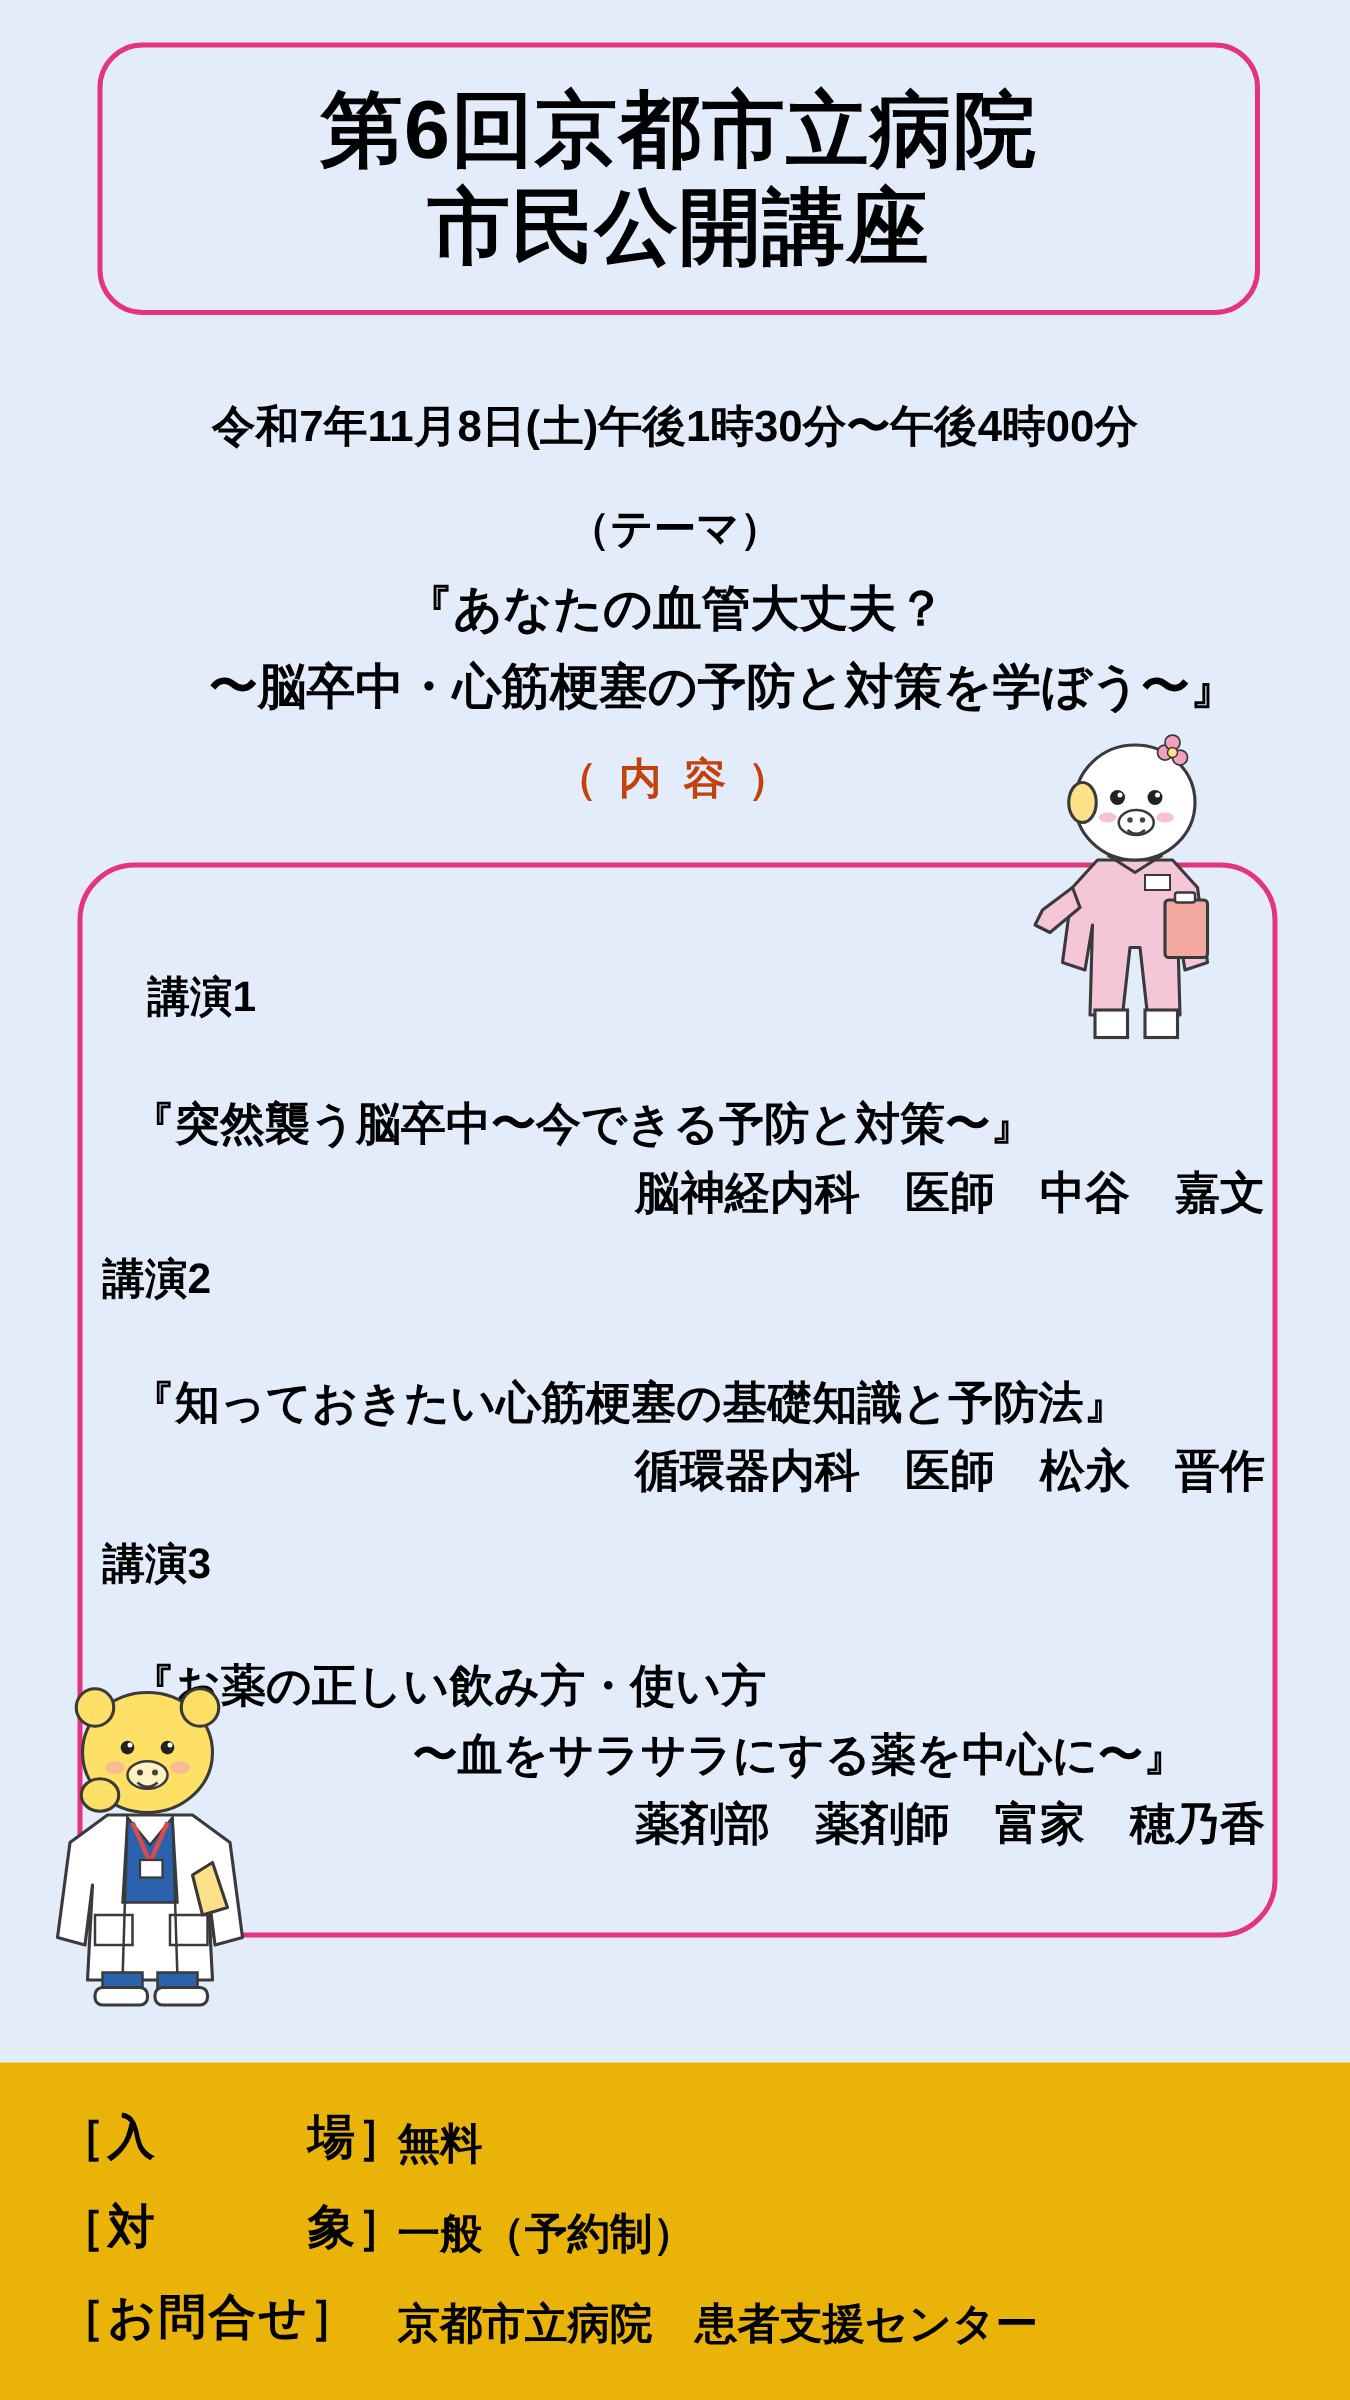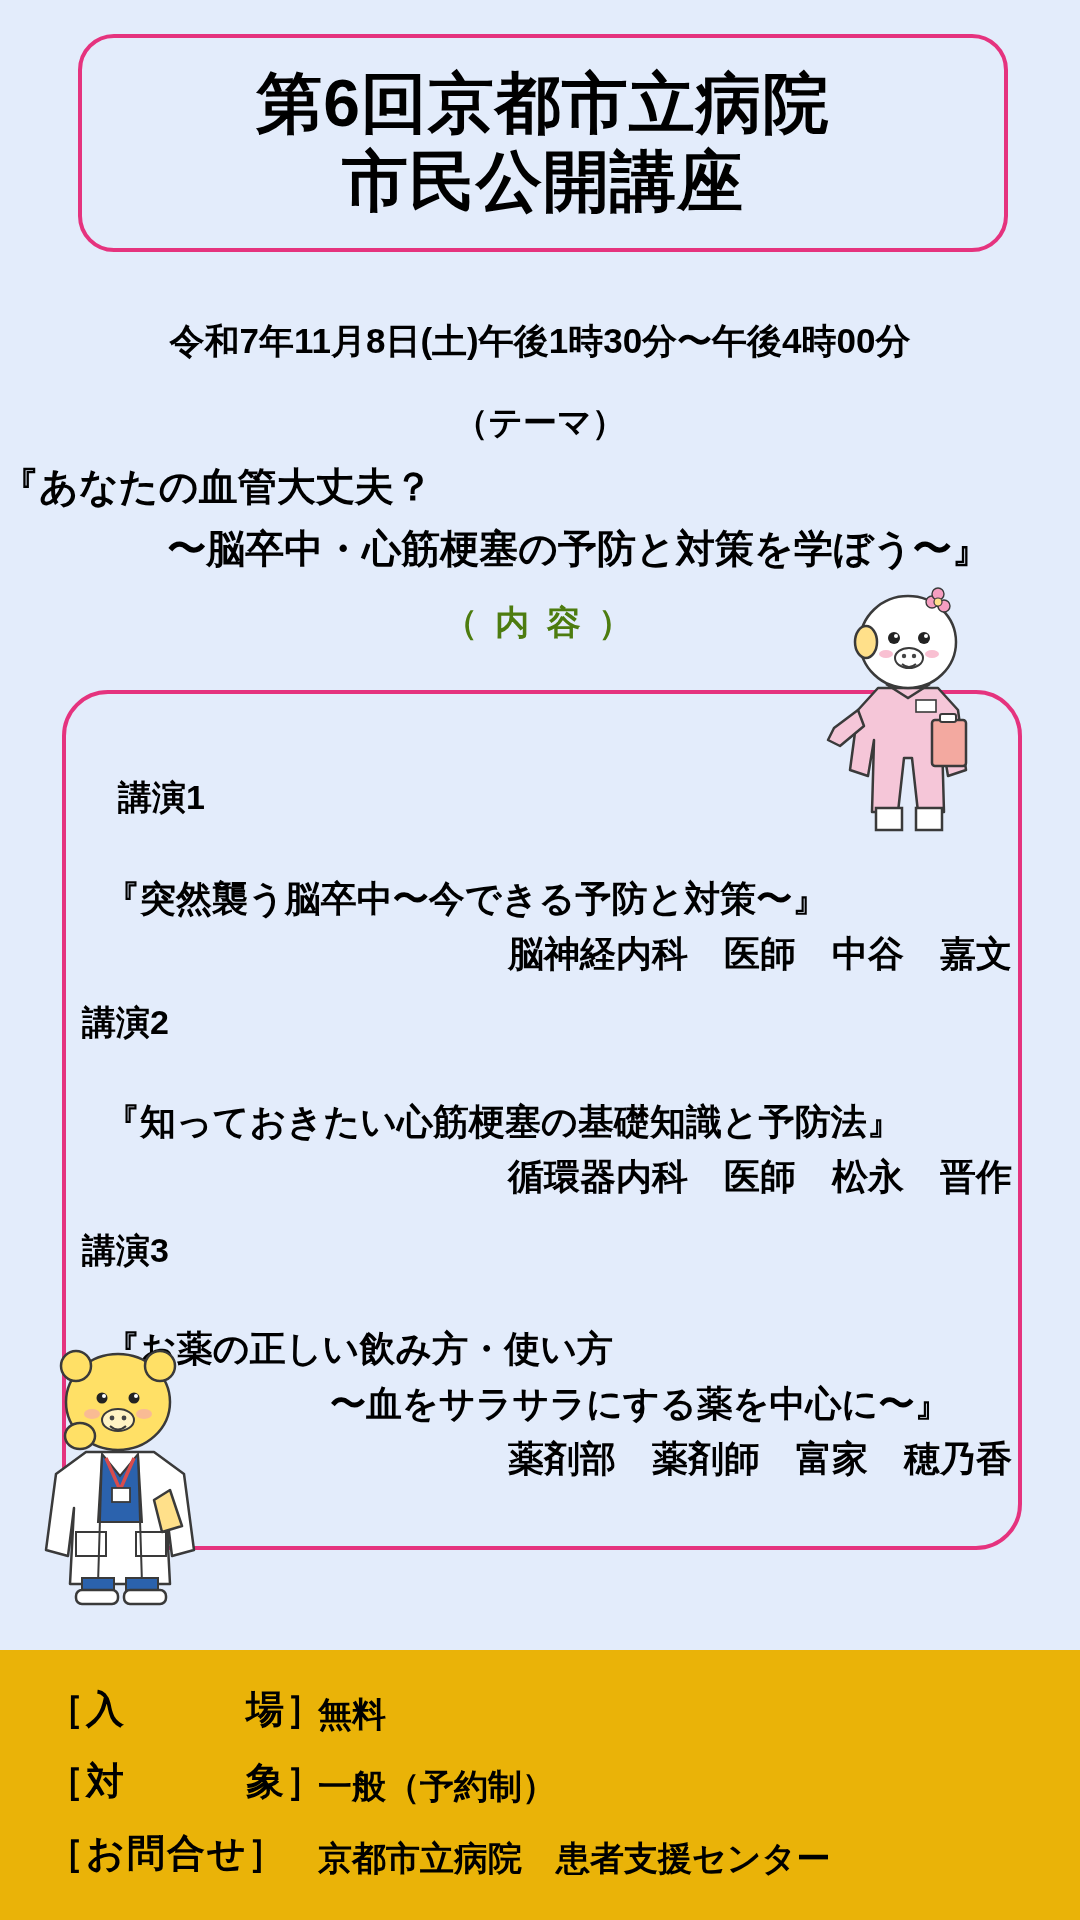--- a/index.html
+++ b/index.html
@@ -78,20 +78,21 @@
     text-align: center;
     font-size: 34px;
     font-weight: bold;
     color: #000;
   }
   .theme-line1 {
     position: absolute;
     top: 460px;
     left: 0;
     width: 1080px;
+    text-align: center;
     font-size: 39px;
     font-weight: bold;
     color: #000;
     font-family: Liberation Mono, monospace;
   }
   .theme-line2 {
     position: absolute;
     top: 522px;
     left: 0;
     width: 1080px;
@@ -102,21 +103,21 @@
     padding-left: 39px;
   }
   .content-label {
     position: absolute;
     top: 600px;
     left: 0;
     width: 1080px;
     text-align: center;
     font-size: 34px;
     font-weight: bold;
-    color: #4d7c0f;
+    color: #c2410c;
     letter-spacing: 4px;
   }
 
   
   .content-box {
     position: absolute;
     left: 62px;
     top: 690px;
     width: 960px;
     height: 860px;

